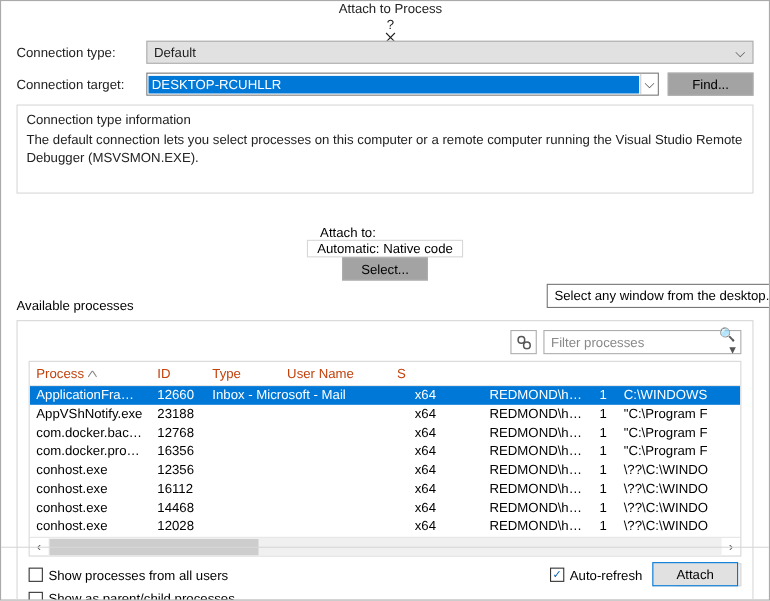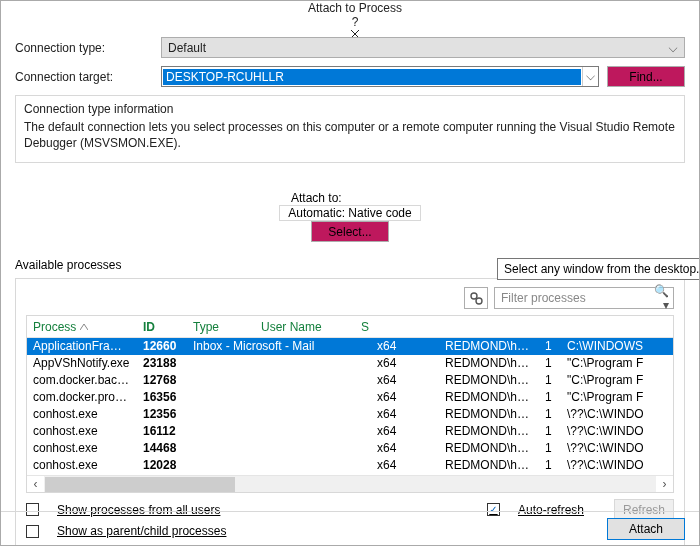--- a/index.html
+++ b/index.html
@@ -1,71 +1,71 @@
 <!DOCTYPE html>
 <html><head>
 <meta charset="utf-8">
 <style>
 * { box-sizing: border-box; margin: 0; padding: 0; font-family: "Segoe UI", Tahoma, sans-serif; font-size: 12px; }
 body { background: #fff; width: 700px; height: 546px; overflow: hidden; position: relative; border: 1px solid #aaa; }
 .titlebar { height: 30px; display: flex; align-items: center; padding: 0 0 0 10px; flex-direction: column; }
 .titlebar .title { flex: 1; color: #222; }
 .titlebar .win-btn { width: 45px; height: 30px; display: flex; align-items: center; justify-content: center; color: #222; cursor: pointer; }
 .content { padding: 6px 14px 0 14px; }
-.row { display: flex; align-items: center; margin-bottom: 8px; gap: 28px; }
+.row { display: flex; align-items: center; margin-bottom: 8px; }
 .row .lbl { width: 118px; color: #222; }
 .row .ctrl { flex: 1; }
 .combo { display: flex; align-items: center; border: 1px solid #adadad; background: #e1e1e1; height: 21px; padding: 0 4px 0 6px; }
 .combo .sel { flex: 1; color: #222; }
 .combo .caret { width: 14px; text-align: center; color: #555; }
 .target-row { display: flex; align-items: center; gap: 8px; }
 .target-combo { flex: 1; display: flex; align-items: center; border: 1px solid #7a7a7a; background: #fff; height: 21px; }
 .target-combo .sel { flex: 1; background: #0078d7; color: #fff; padding: 1px 3px; margin: 1px; }
 .target-combo .caret { width: 16px; text-align: center; color: #555; border-left: 1px solid #ccc; height: 19px; line-height: 19px; }
-.btn { border: 1px solid #adadad; background: #be185d; height: 21px; width: 78px; display: flex; align-items: center; justify-content: center; cursor: pointer; }
-.info-group { border: 1px solid #d8d8d8; padding: 6px 8px 11px 8px; margin-top: 2px; }
+.btn { border: 1px solid #adadad; background: #a3a3a3; height: 21px; width: 78px; display: flex; align-items: center; justify-content: center; cursor: pointer; }
+.info-group { border: 1px solid #d8d8d8; padding: 6px 8px 24px 8px; margin-top: 2px; }
 .info-group .hdr { color: #222; margin-bottom: 3px; }
 .info-group .body { color: #222; line-height: 1.35; }
 .attachto { margin-top: 28px; display: flex; align-items: center; flex-direction: column; }
 .attachto .lbl { width: 118px; }
 .attachto .val { flex: 1; border: 1px solid #d8d8d8; height: 26px; display: flex; align-items: center; padding: 0 8px; }
 .available-hdr { margin-top: 16px; margin-bottom: 6px; }
 .proc-panel { border: 1px solid #d8d8d8; padding: 8px 10px 8px 10px; position: relative; }
 .filter-row { display: flex; justify-content: flex-end; align-items: center; gap: 6px; margin-bottom: 6px; }
 .icon-btn { width: 24px; height: 22px; border: 1px solid #adadad; background: #fff; display: flex; align-items: center; justify-content: center; color: #555; cursor: pointer; }
 .filter-box { width: 180px; height: 22px; border: 1px solid #adadad; display: flex; align-items: center; padding: 0 4px 0 6px; color: #888; }
 .filter-box .ph { flex: 1; }
 .filter-box .mag { width: 20px; text-align: right; color: #555; }
 .table { border: 1px solid #d8d8d8; height: 178px; display: flex; flex-direction: column; overflow: hidden; }
 .thead { display: flex; align-items: center; height: 22px; border-bottom: 1px solid #e5e5e5; }
-.th { padding: 0 6px; color: #15803d; display: flex; align-items: center; gap: 4px; }
+.th { padding: 0 6px; color: #c2410c; display: flex; align-items: center; gap: 4px; }
 .th.sort svg { }
 .tbody { flex: 1; overflow: hidden; }
 .tr { display: flex; align-items: center; height: 17px; line-height: 17px; white-space: nowrap; overflow: hidden; }
 .tr .td { padding: 0 6px; overflow: hidden; text-overflow: ellipsis; }
 .tr.selected { background: #0078d7; color: #fff; }
 .col-proc { width: 110px; }
-.col-id { width: 50px; font-weight: bold; }
+.col-id { width: 50px; }
 .col-title { width: 184px; }
 .col-type { width: 68px; }
 .col-user { width: 100px; }
 .col-s { width: 22px; }
 .col-cmd { flex: 1; }
 .hscroll { height: 17px; display: flex; align-items: center; border-top: 1px solid #e5e5e5; }
 .hscroll .arrow { width: 17px; height: 17px; display: flex; align-items: center; justify-content: center; color: #555; }
 .hscroll .track { flex: 1; background: #f0f0f0; height: 17px; display: flex; align-items: center; }
 .hscroll .thumb { width: 190px; height: 15px; background: #cdcdcd; margin-left: 1px; }
 .below-row { display: flex; align-items: center; margin-top: 6px; }
-.chk { display: flex; align-items: center; gap: 18px; margin-right: 20px; text-decoration: underline; }
+.chk { display: flex; align-items: center; gap: 5px; margin-right: 20px; }
 .chk .box { width: 13px; height: 13px; border: 1px solid #333; display: flex; align-items: center; justify-content: center; }
 .chk .box.checked::after { content: "✓"; font-size: 10px; color: #005fb8; line-height: 1; }
 .spacer { flex: 1; }
 .btn-disabled { border: 1px solid #d8d8d8; background: #efefef; color: #9a9a9a; height: 21px; width: 60px; display: flex; align-items: center; justify-content: center; }
 .tooltip { position: absolute; top: 257px; left: 496px; border: 1px solid #767676; background: #fff; padding: 3px 6px; white-space: nowrap; font-size: 12px; z-index: 10; }
-.footer { position: absolute; left: 0; right: 0; bottom: 0; height: 34px; border-top: 1px solid #d8d8d8; display: flex; align-items: center; justify-content: flex-end; gap: 21px; padding: 0 14px; }
+.footer { position: absolute; left: 0; right: 0; bottom: 0; height: 48px; border-top: 1px solid #d8d8d8; display: flex; align-items: center; justify-content: flex-end; gap: 21px; padding: 0 28px; }
 .btn-primary { border: 1px solid #0078d7; background: #e1e1e1; height: 22px; width: 78px; display: flex; align-items: center; justify-content: center; cursor: pointer; }
 .btn-std { border: 1px solid #adadad; background: #e1e1e1; height: 22px; width: 78px; display: flex; align-items: center; justify-content: center; cursor: pointer; }
 </style>
 </head>
 <body>
 
 <div class="titlebar">
   <span class="title">Attach to Process</span>
   <div class="win-btn">?</div>
   <div class="win-btn">

